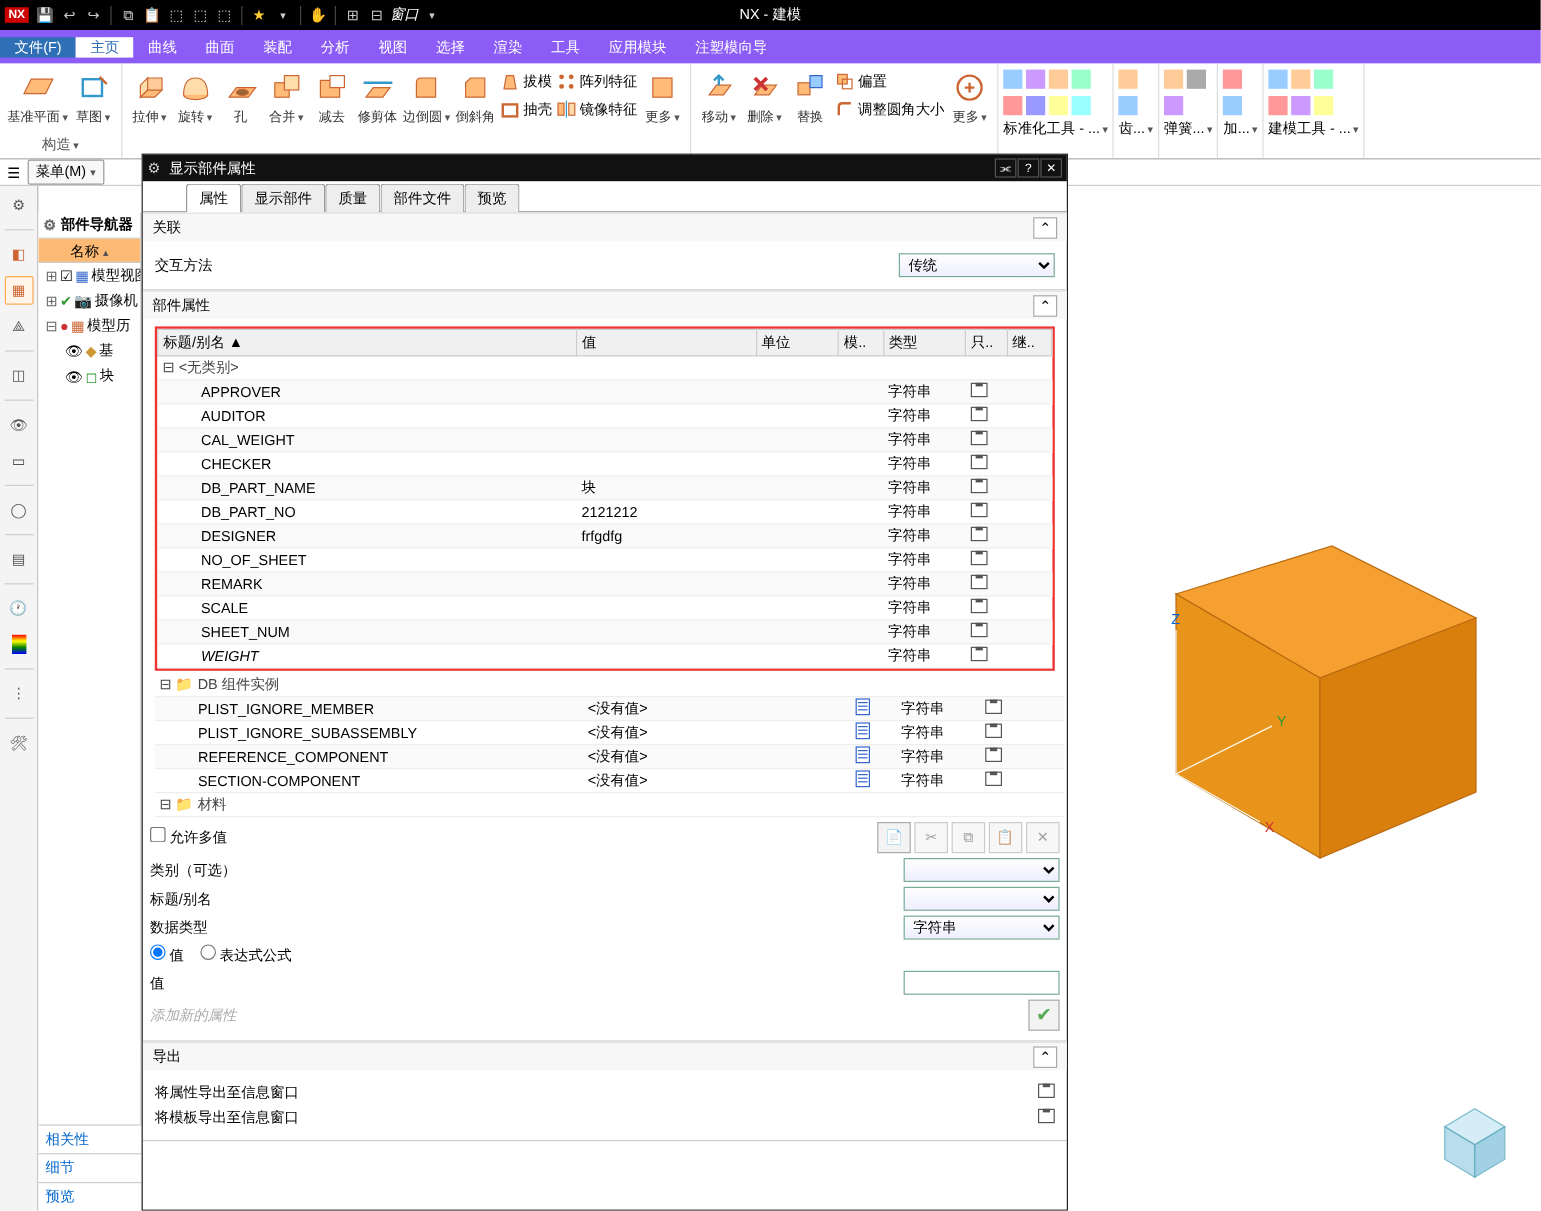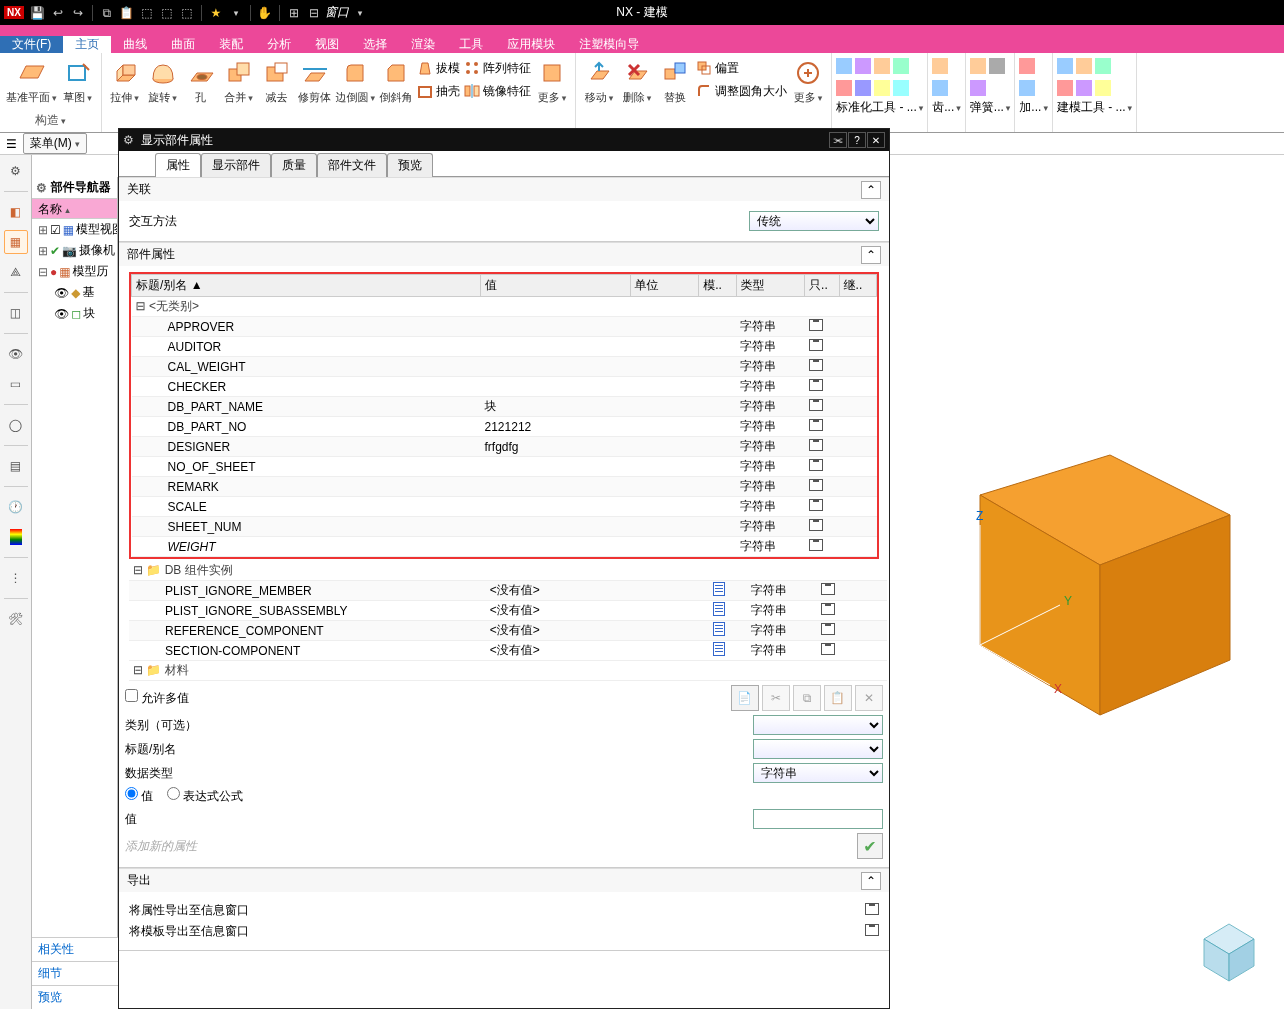--- a/index.html
+++ b/index.html
@@ -6,21 +6,21 @@
 body { background:#fff; width:1284px; height:1009px; overflow:hidden; position:relative; }
 
 
 .titlebar { height:25px; background:#000; display:flex; align-items:center; color:#fff; padding:0 4px; }
 .titlebar .nxbadge { background:#c00; color:#fff; padding:1px 3px; font-size:10px; font-weight:bold; margin-right:4px; }
 .titlebar .tbicon { width:18px; height:18px; display:inline-flex; align-items:center; justify-content:center; color:#ccc; margin:0 1px; }
 .titlebar .sep { width:1px; height:16px; background:#444; margin:0 4px; }
 .titlebar .apptitle { position:absolute; left:50%; transform:translateX(-50%); color:#fff; }
 
 
-.menubar { height:28px; background:#ec4899; display:flex; align-items:flex-end; }
+.menubar { height:28px; background:#8b5cf6; display:flex; align-items:center; }
 .menubar .mitem { color:#fff; padding:0 12px; display:flex; align-items:center; cursor:pointer; }
 .menubar .mitem.file { background:#2f6fb5; }
 .menubar .mitem.active { background:#fff; color:#2f6fb5; }
 
 
 .ribbon { height:80px; background:#fff; border-bottom:1px solid #999; display:flex; align-items:stretch; }
 .rgroup { display:flex; flex-direction:column; align-items:center; padding:2px 6px; border-right:1px solid #ddd; }
 .rgroup .icons { display:flex; gap:4px; flex:1; align-items:flex-start; padding-top:2px;}
 .rgroup .glabel { font-size:11px; color:#555; padding:1px 0; display:flex; align-items:center; gap:2px;}
 .rbtn { display:flex; flex-direction:column; align-items:center; gap:1px; min-width:34px; cursor:pointer;}
@@ -37,21 +37,21 @@
 .leftstrip .lsep{ width:24px; height:1px; background:#ccc; margin:2px 0;}
 
 
 .menurow { height:22px; background:#fff; border-bottom:1px solid #ccc; display:flex; align-items:center; padding:0 6px; gap:6px;}
 .menurow .mbtn{ border:1px solid #999; background:#f8f8f8; padding:1px 6px; border-radius:2px;}
 
 
 .navpane { position:absolute; left:32px; top:177px; width:86px; bottom:0; border-right:1px solid #bbb; background:#fff; overflow:hidden;}
 .navpane .nhead{ height:22px; border-bottom:1px solid #ccc; display:flex; align-items:center; padding:0 4px; font-weight:bold;}
 .navpane .nhead .gear{margin-right:4px;color:#666;}
-.navpane .colhead{ height:20px; border-bottom:1px solid #ccc; padding:2px 6px; background:#f9a8d4;}
+.navpane .colhead{ height:20px; border-bottom:1px solid #ccc; padding:2px 6px; background:#fdba74;text-align:center;}
 .navpane .node{ padding:2px 2px 2px 6px; display:flex; align-items:center; gap:2px; white-space:nowrap; font-size:11px;}
 .navpane .node .exp{width:10px; text-align:center; color:#666;}
 
 
 .dialog { position:absolute; left:118px; top:128px; width:772px; bottom:0; background:#fff; border:1px solid #222; display:flex; flex-direction:column;}
 .dialog .dtitle{ height:22px; background:#111; color:#fff; display:flex; align-items:center; padding:0 4px;}
 .dialog .dtitle .gear{width:18px;color:#ccc;}
 .dialog .dtitle .spacer{flex:1;}
 .dialog .dtitle .wbtn{width:18px;height:16px;color:#fff;display:flex;align-items:center;justify-content:center;border:1px solid #555;margin-left:1px;font-size:10px;}
 .dialog .tabs{ height:26px; display:flex; align-items:flex-end; border-bottom:1px solid #999; padding:0 4px; gap:0;}

